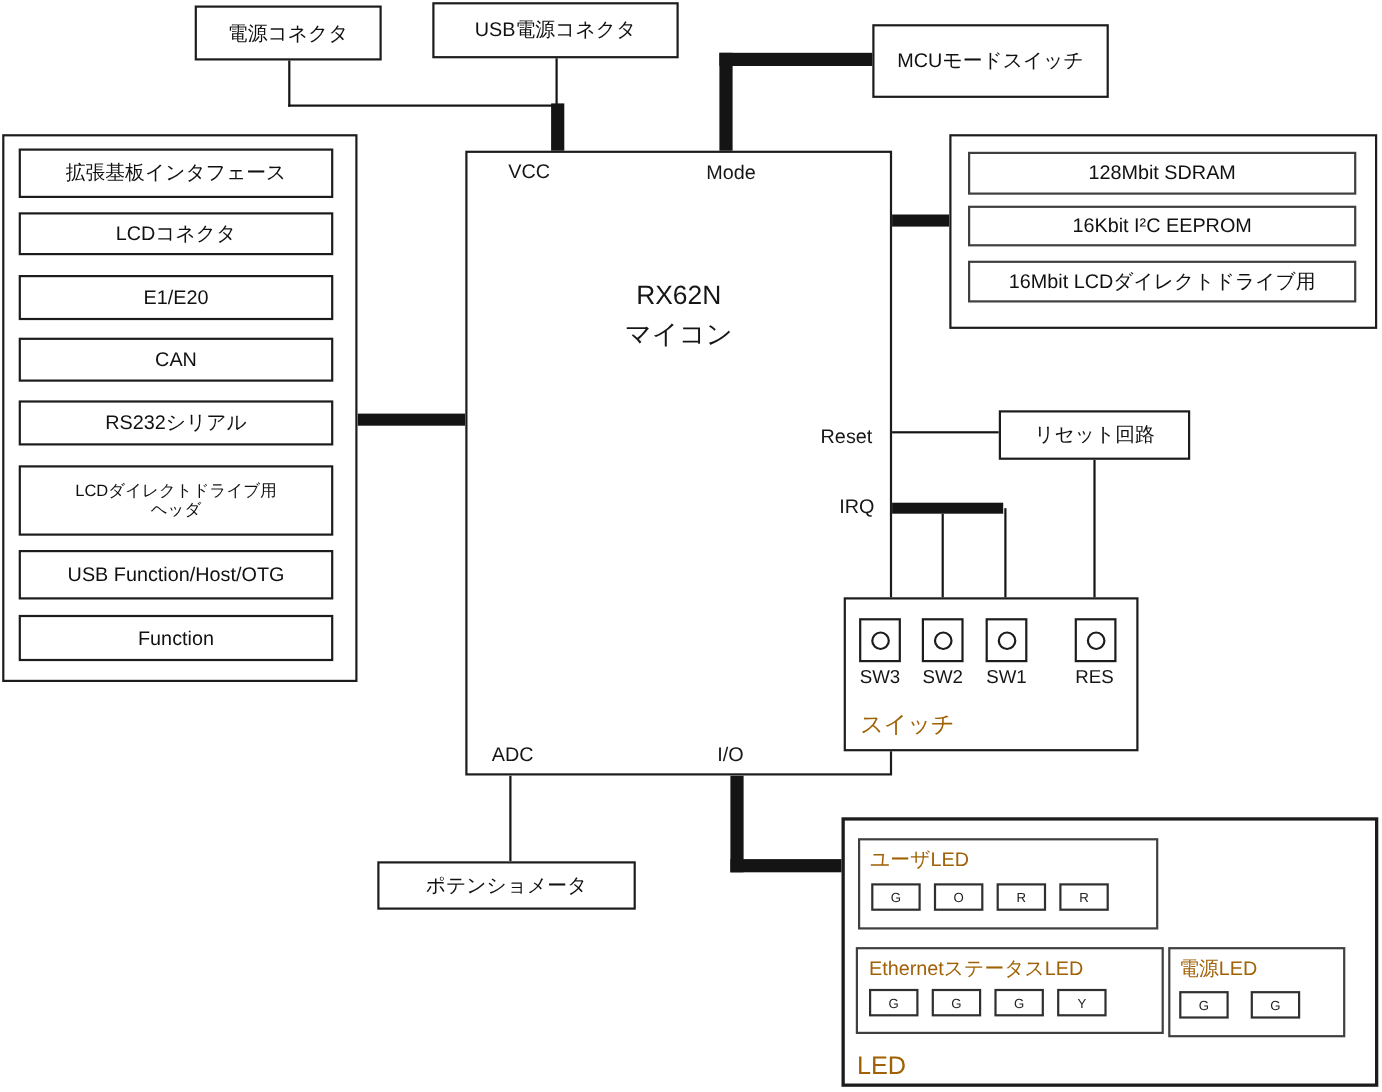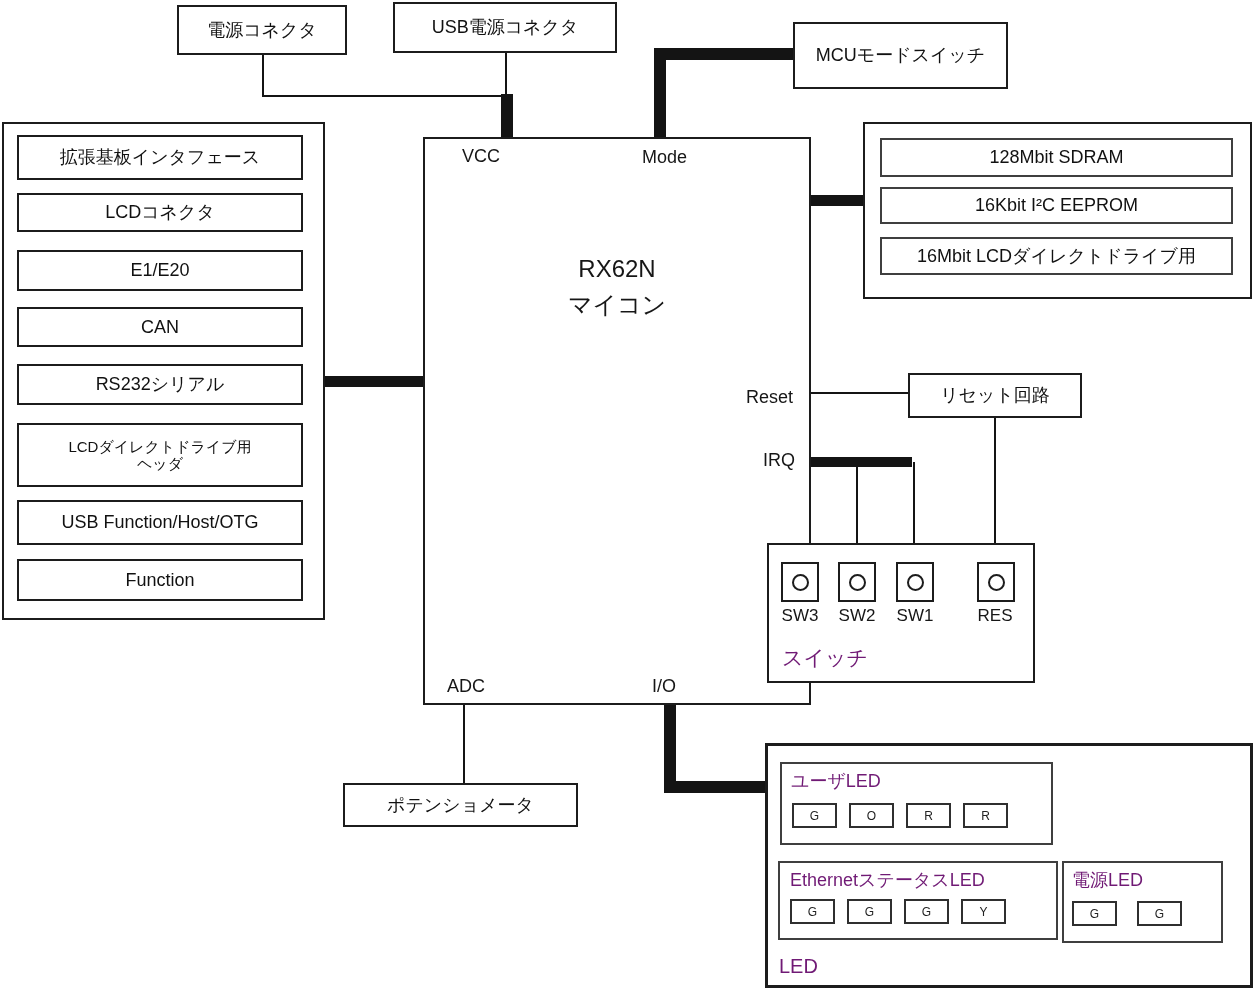--- a/index.html
+++ b/index.html
@@ -31,21 +31,21 @@
   }
   .swsq .dot{
     width:17px;height:17px;border:2px solid #1c1c1c;border-radius:50%;box-sizing:border-box;background:#fff;
   }
   .swlabel{position:absolute;font-size:17px;color:#161616;width:46px;text-align:center;}
   .lamp{
     position:absolute;box-sizing:border-box;width:45px;height:25px;
     border:2px solid #2f2f2f;background:#fff;display:flex;align-items:center;justify-content:center;
     font-size:12px;color:#222;
   }
-  .grouplabel{position:absolute;font-size:18px;color:#701a75;}
+  .grouplabel{position:absolute;font-size:18px;color:#a16207;}
 </style>
 </head>
 <body>
 
 <div id="stage">
 
   <div class="box" style="left:393px;top:2px;width:224px;height:51px;">USB電源コネクタ</div>
 
   <div class="box" style="left:177px;top:5px;width:170px;height:50px;">電源コネクタ</div>
 
@@ -143,15 +143,15 @@
   <div class="lamp" style="left:790px;top:899px;">G</div>
   <div class="lamp" style="left:847px;top:899px;">G</div>
   <div class="lamp" style="left:904px;top:899px;">G</div>
   <div class="lamp" style="left:961px;top:899px;">Y</div>
 
   <div class="groupbox innerbox" style="left:1062px;top:861px;width:161px;height:82px;"></div>
   <span class="grouplabel" style="left:1072px;top:868px;">電源LED</span>
   <div class="lamp" style="left:1072px;top:901px;">G</div>
   <div class="lamp" style="left:1137px;top:901px;">G</div>
 
-  <span class="grouplabel" style="left:779px;top:955px;font-size:20px;">LED</span>
+  <span class="grouplabel" style="left:779px;top:955px;font-size:23px;">LED</span>
 
 </div>
 
 </body></html>

